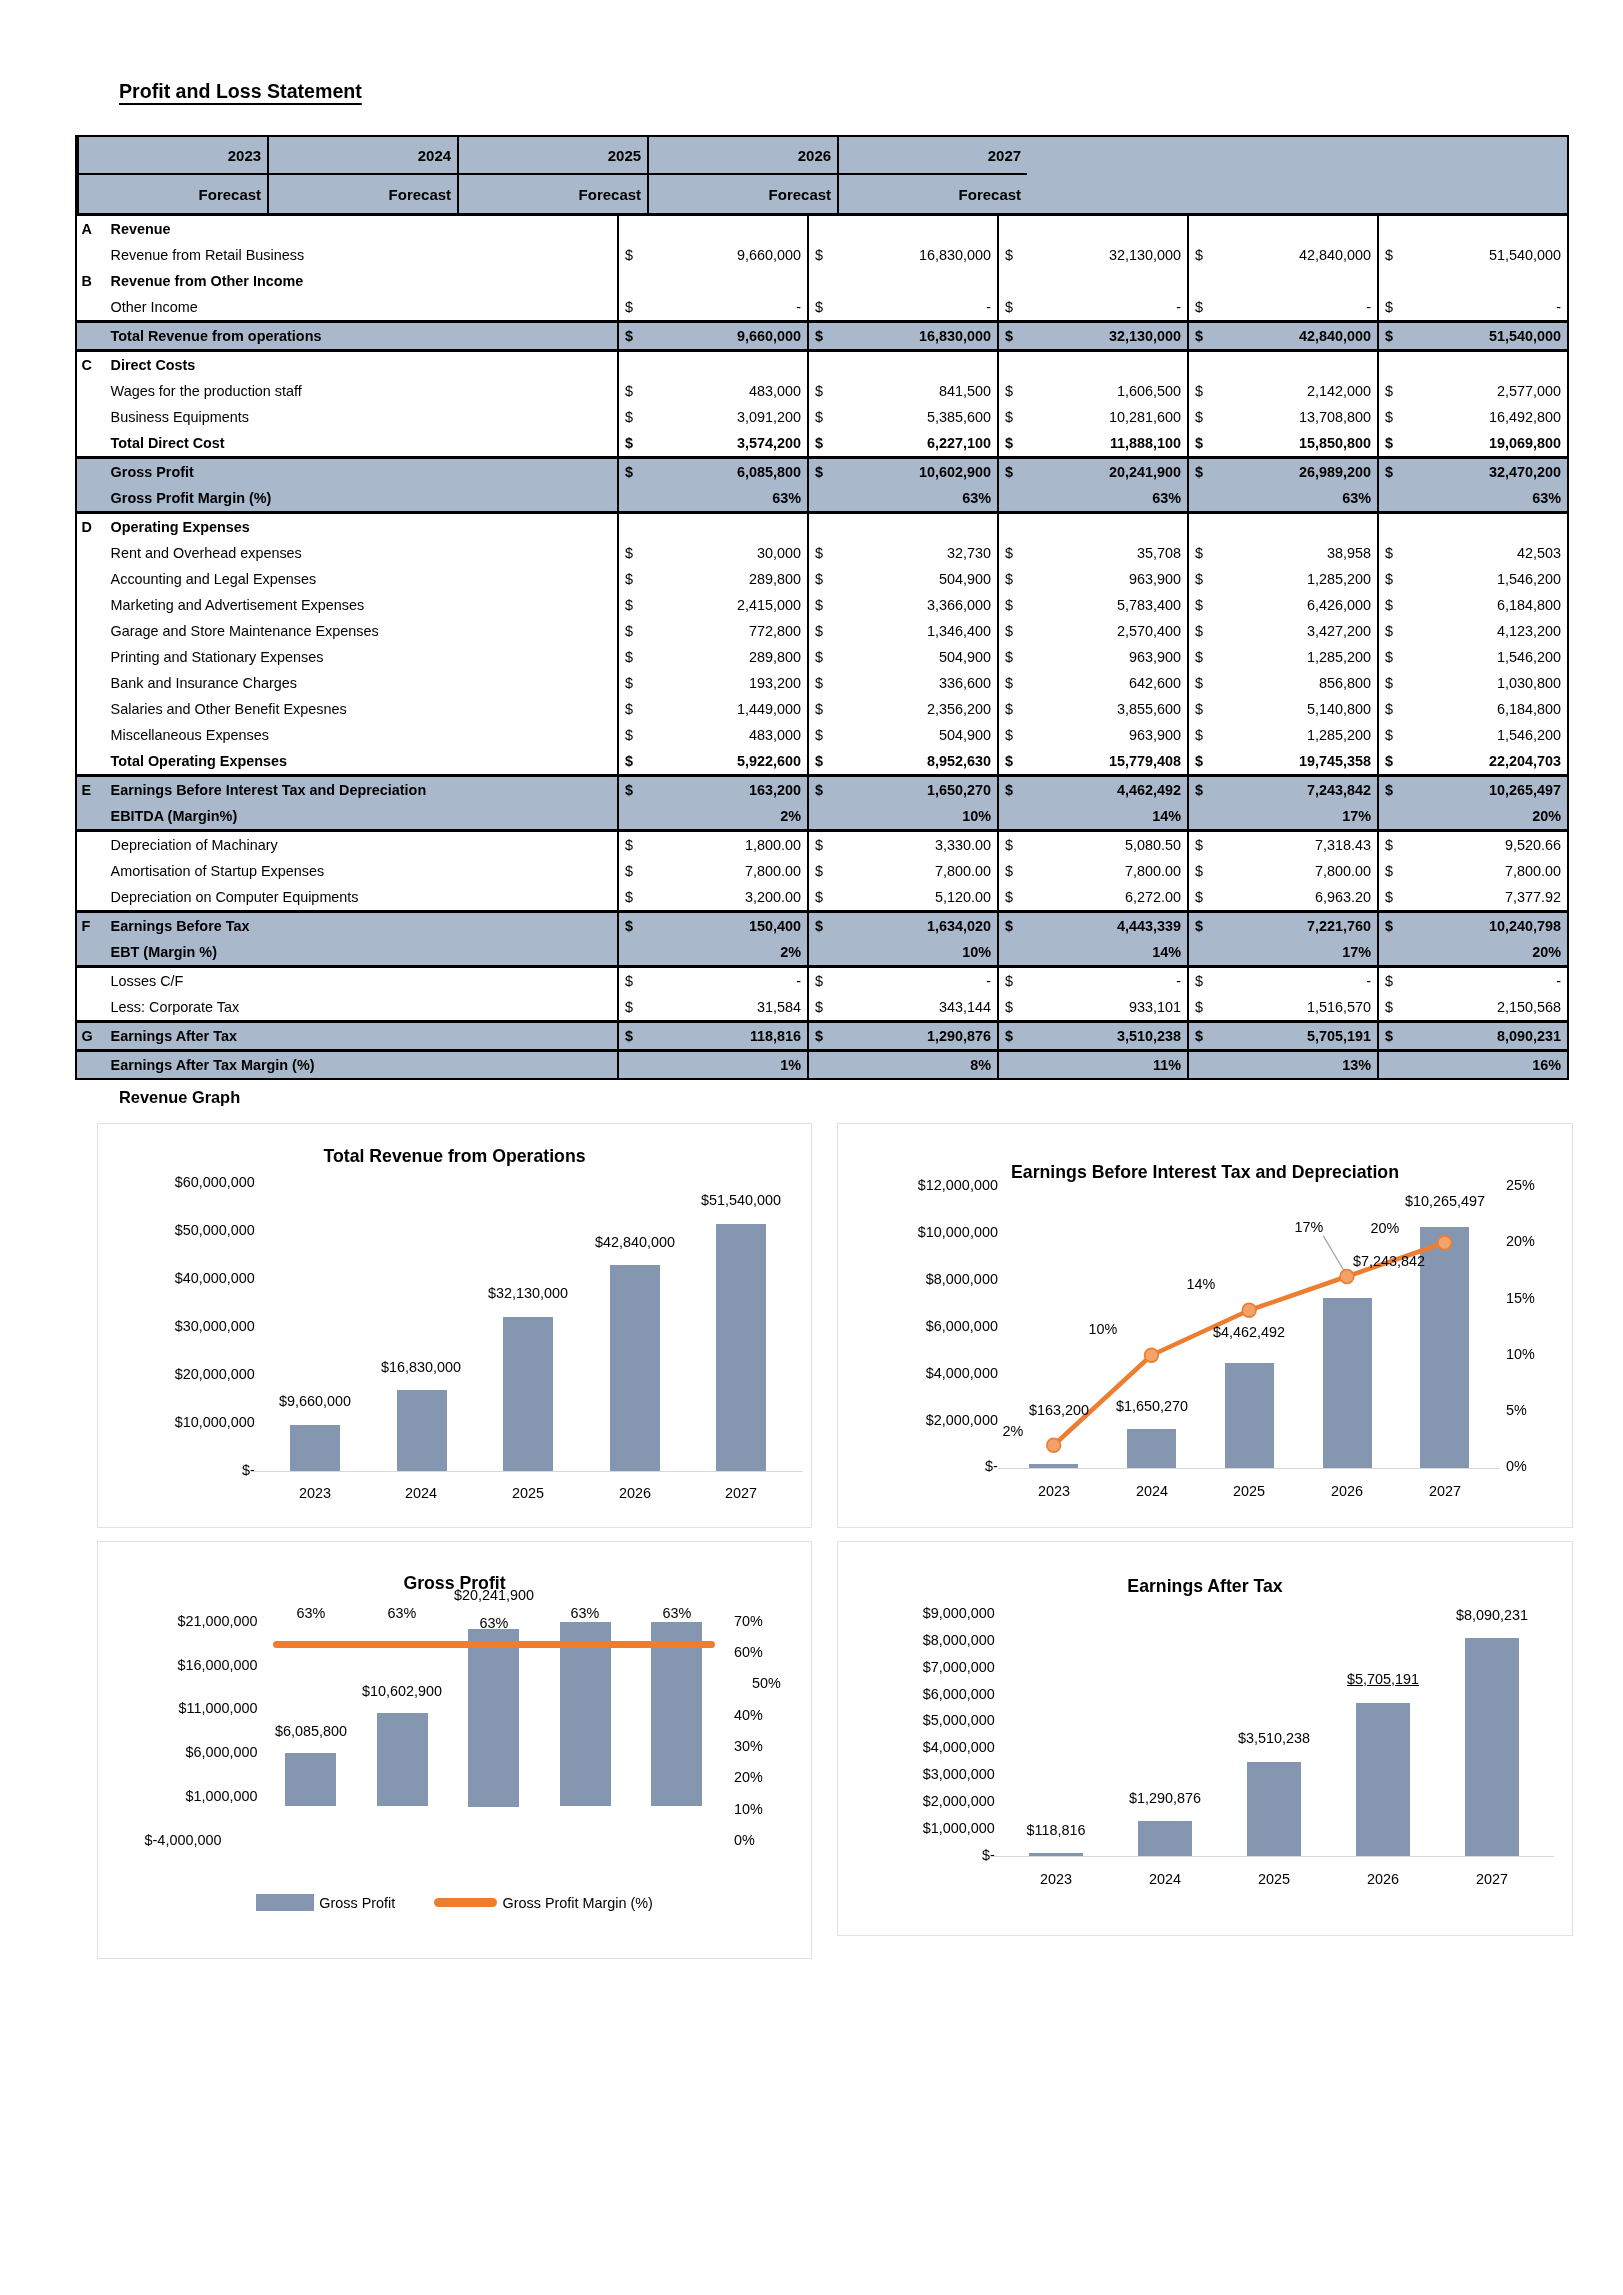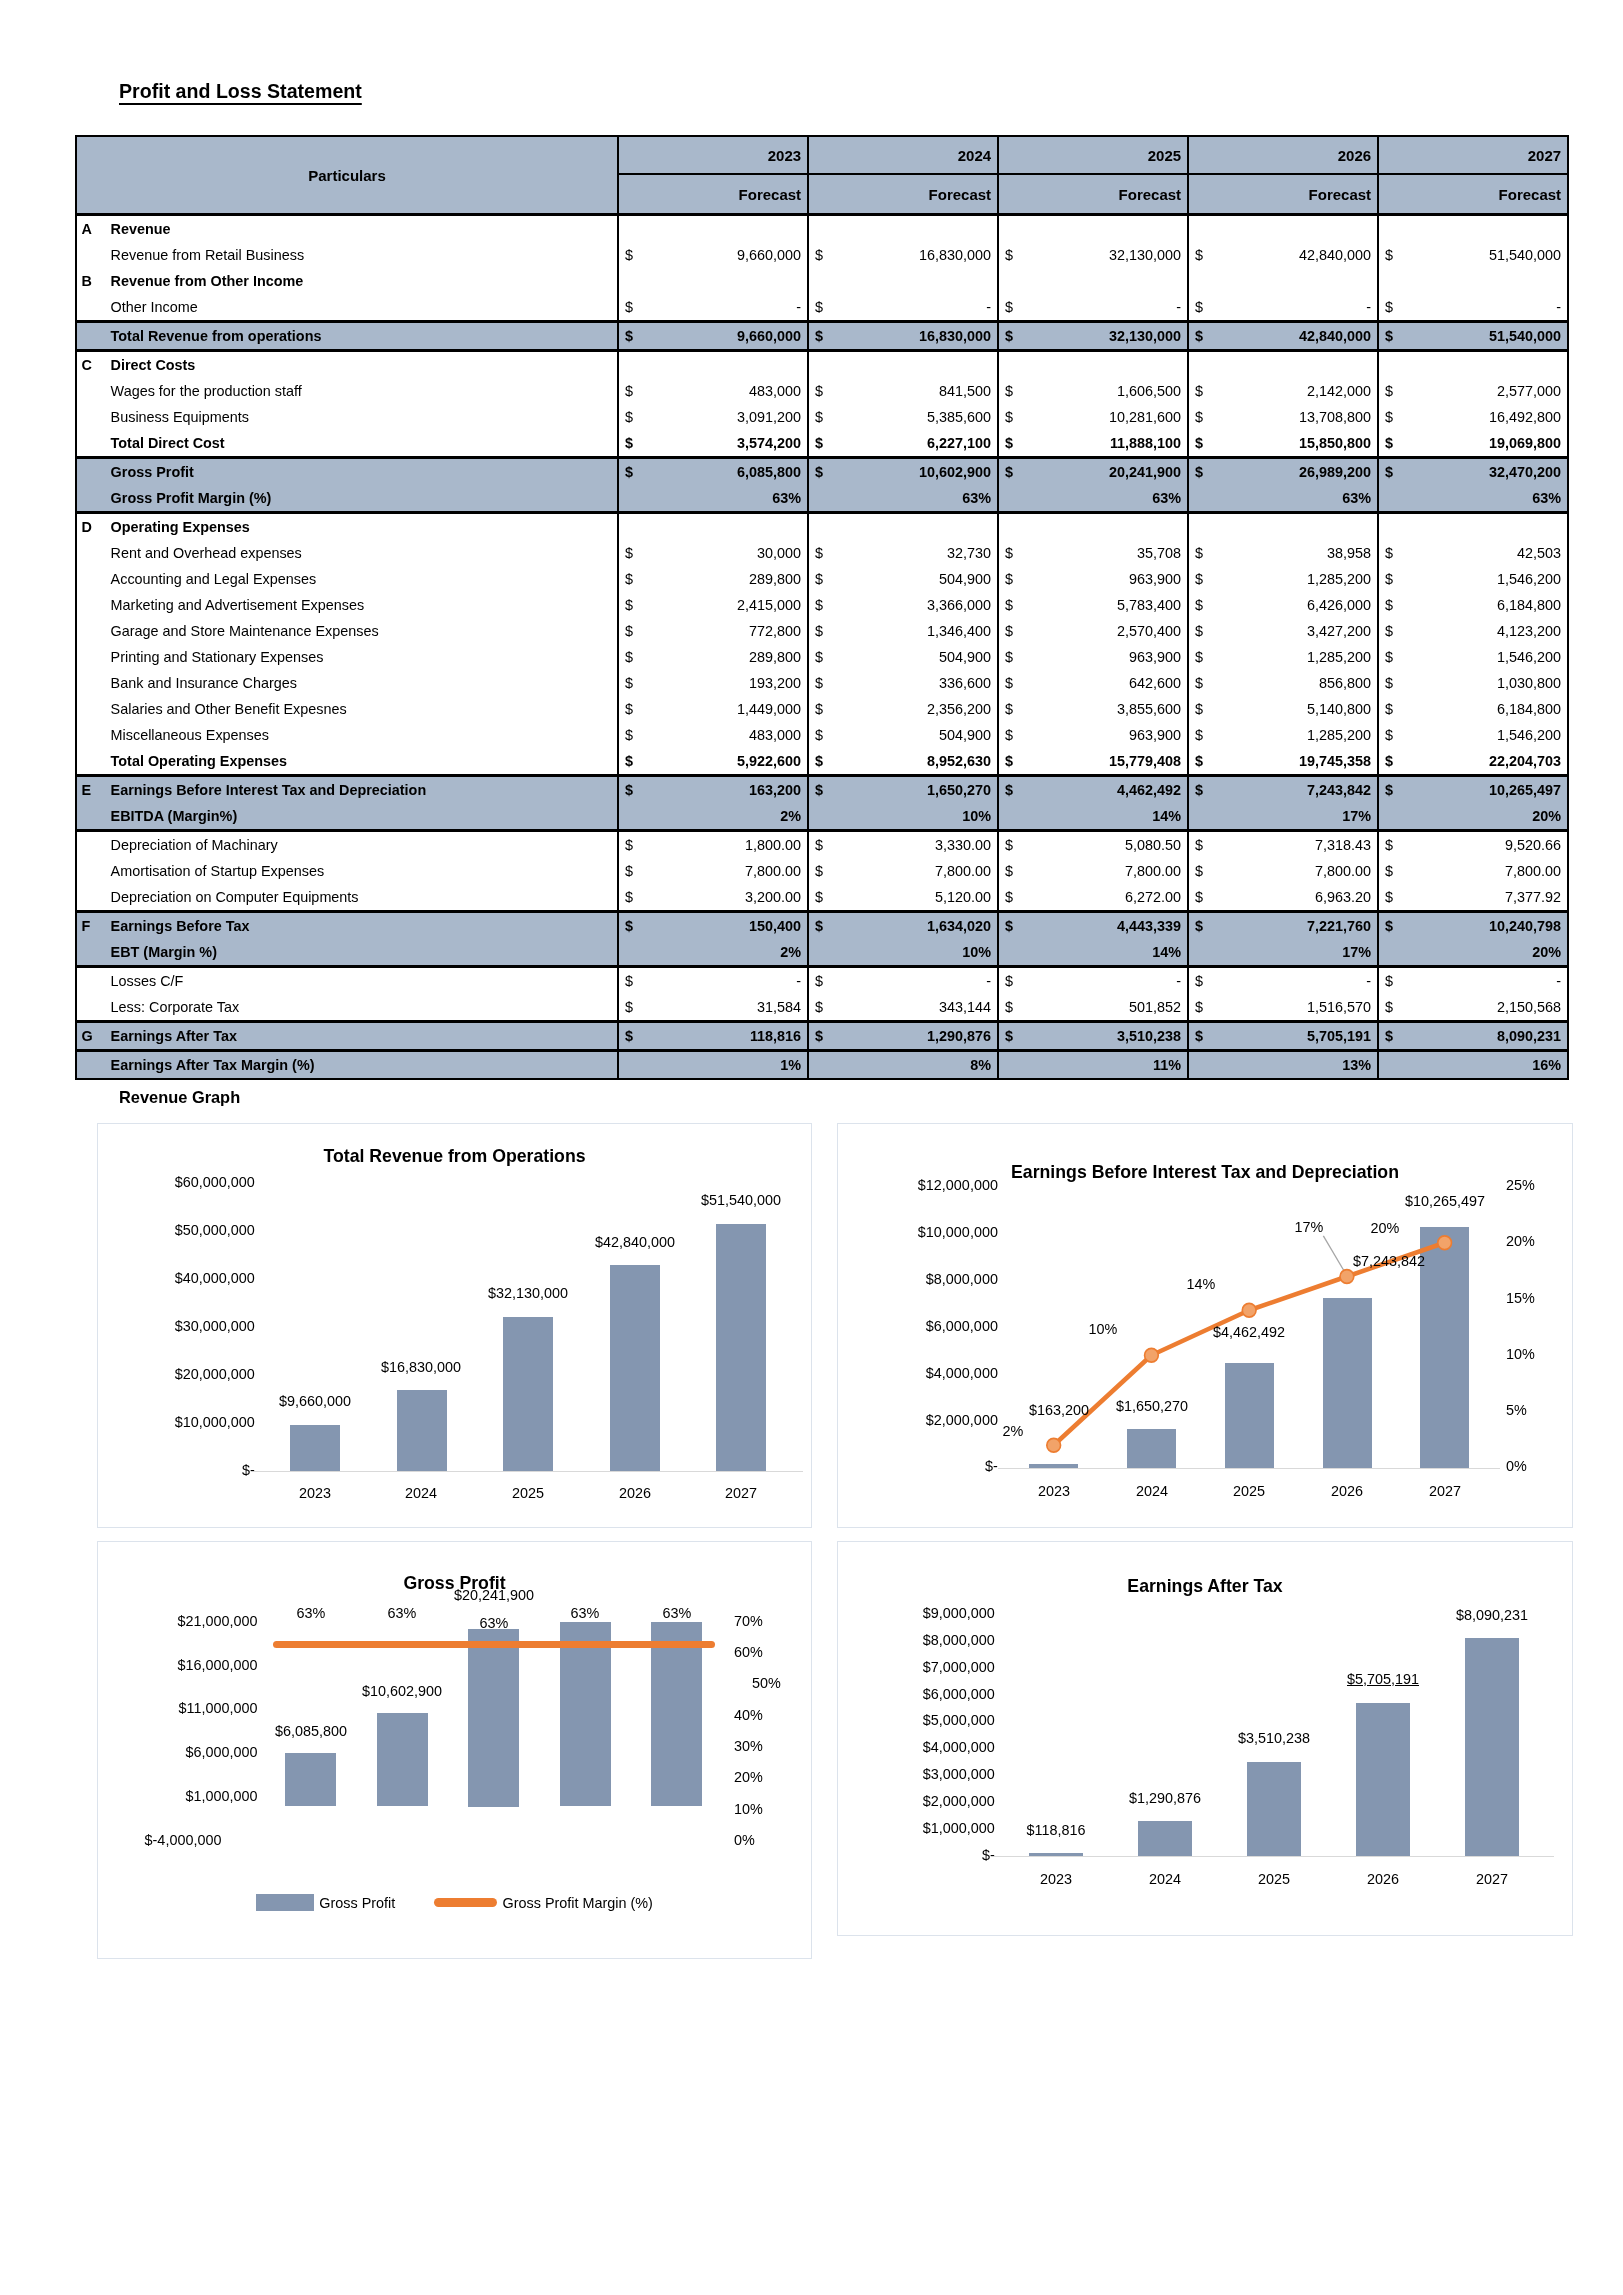--- a/index.html
+++ b/index.html
@@ -42,21 +42,20 @@
   .sw-line{display:inline-block;width:63px;height:9.2px;background:#ed7d31;border-radius:4.6px;margin:0 5.2px 0 39px;}
   svg{position:absolute;left:0;top:0;}
 </style>
 </head>
 <body>
 
 <div id="page">
   <div id="doc-title">Profit and Loss Statement</div>
   <div id="pl-table">
       <div class="thead">
-        <div class="h-part">Particulars</div>
         <div class="h-col">
           <div class="h-year">2023</div>
           <div class="h-fc">Forecast</div>
         </div>
         <div class="h-col">
           <div class="h-year">2024</div>
           <div class="h-fc">Forecast</div>
         </div>
         <div class="h-col">
           <div class="h-year">2025</div>
@@ -758,21 +757,21 @@
         <div class="c-val">
           <span class="dollar">$</span>
           <span class="num">31,584</span>
         </div>
         <div class="c-val">
           <span class="dollar">$</span>
           <span class="num">343,144</span>
         </div>
         <div class="c-val">
           <span class="dollar">$</span>
-          <span class="num">501,852</span>
+          <span class="num">933,101</span>
         </div>
         <div class="c-val">
           <span class="dollar">$</span>
           <span class="num">1,516,570</span>
         </div>
         <div class="c-val">
           <span class="dollar">$</span>
           <span class="num">2,150,568</span>
         </div>
       </div>

